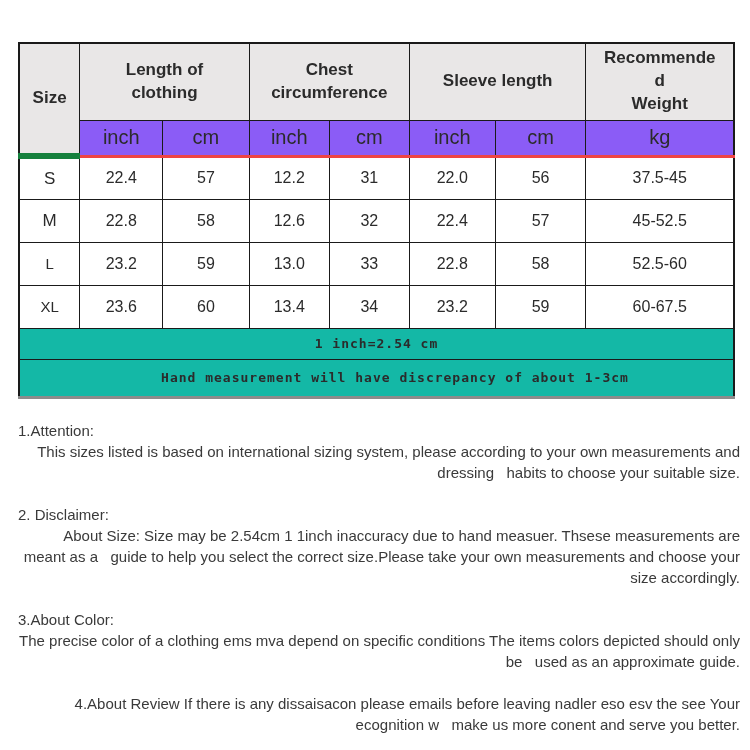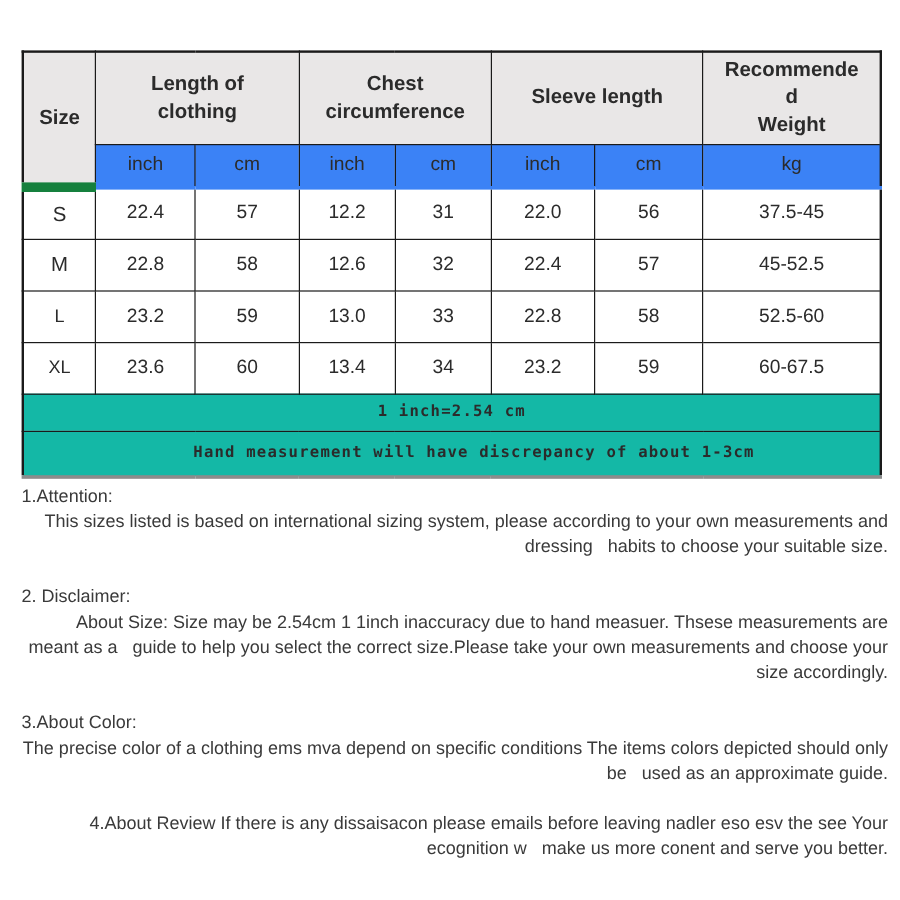--- a/index.html
+++ b/index.html
@@ -31,43 +31,43 @@
   }
   tr.h1 th {
     background: #e9e7e7;
     font-weight: bold;
     font-size: 17px;
     height: 77px;
     white-space: pre-line;
     line-height: 1.35;
   }
   tr.h2 th {
-    background: #3b82f6;
-    font-size: 16px;
+    background: #8b5cf6;
+    font-size: 20px;
     height: 36px;
-    border-bottom: 3px solid #3b82f6;
+    border-bottom: 3px solid #ef4444;
   }
-  tr.h1 th.size-head { border-bottom: 8px solid #15803d; }
+  tr.h1 th.size-head { border-bottom: 6px solid #15803d; }
   tr.data td {
     height: 43px;
     font-size: 16px;
     background: #ffffff;
   }
   tr.data td.size-cell { font-size: 17px; }
   tr.data.small-size td.size-cell { font-size: 15px; }
   tr.note td {
     font-family: "DejaVu Sans Mono", monospace;
     font-weight: bold;
     font-size: 13px;
     letter-spacing: 1px;
     background: #14b8a6;
   }
   tr.note-1 td { height: 31px; }
   tr.note-2 td { height: 38px; padding-left: 37px; }
-  .sections { margin-top: 4px; width: 722px; }
+  .sections { margin-top: 21px; width: 722px; }
   .section { margin-bottom: 21px; }
   .section .heading {
     font-size: 15px;
     line-height: 21px;
     color: #3a3a3a;
   }
   .section .body-text {
     font-size: 15px;
     line-height: 21px;
     color: #3a3a3a;

